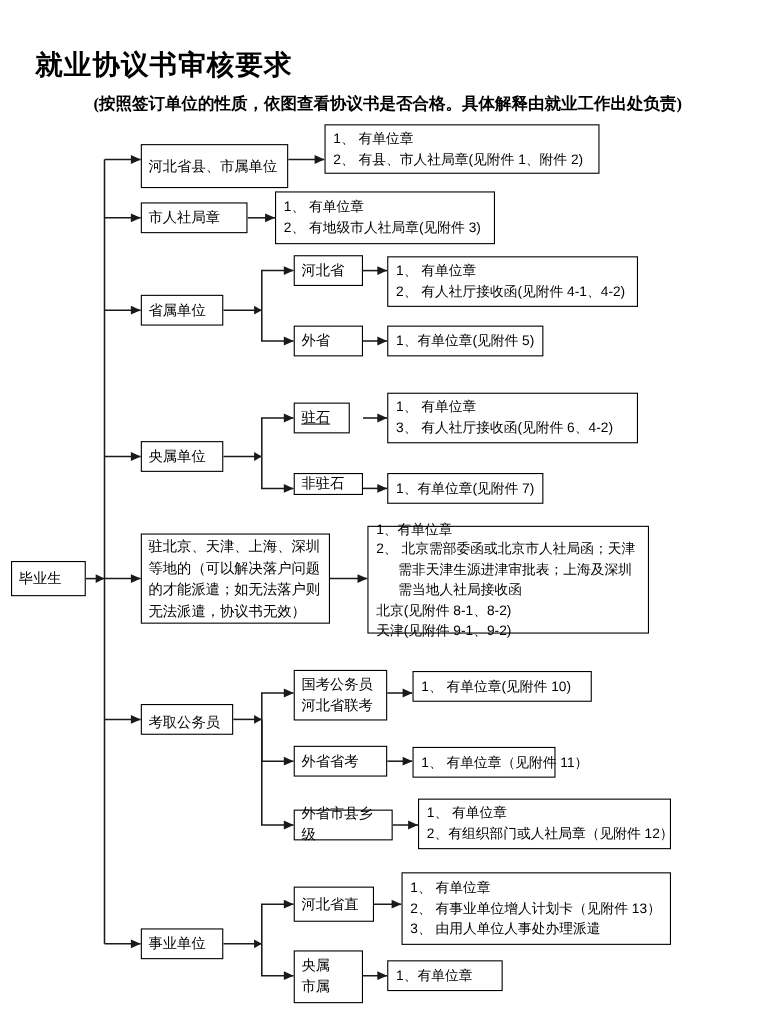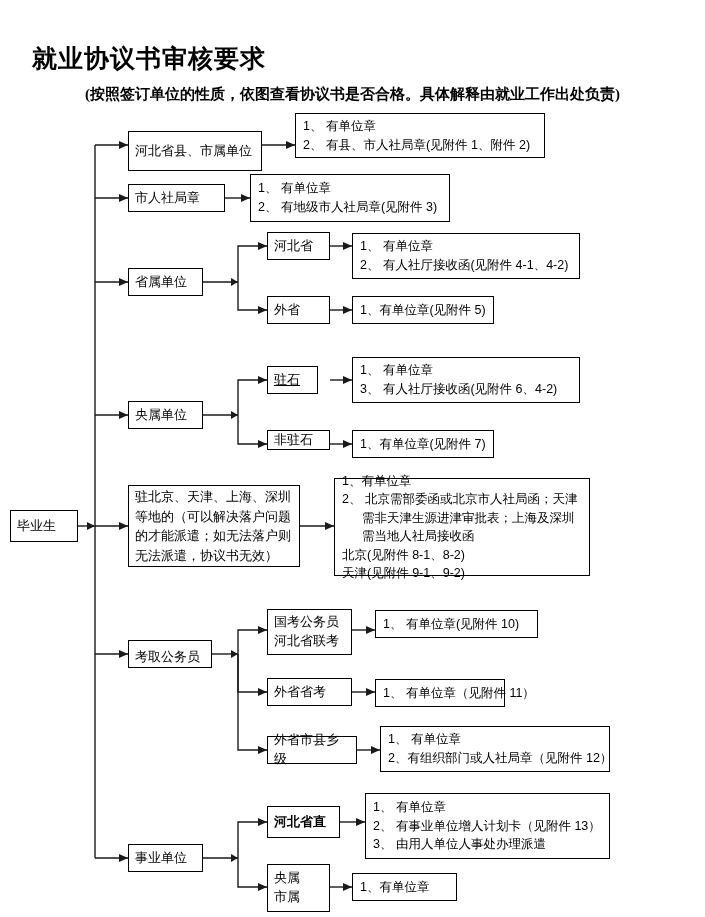--- a/index.html
+++ b/index.html
@@ -278,21 +278,21 @@
   <div class="box detail" style="left:380px; top:726px; width:230px; height:46px;">
     <span class="inner">
       <span class="ln">1、 有单位章</span>
       <span class="ln">2、有组织部门或人社局章（见附件 12）</span>
     </span>
   </div>
 
   <div class="box center" style="left:128px; top:844px; width:75px; height:28px;">
     <span class="inner">事业单位</span>
   </div>
-  <div class="box center" style="left:267px; top:806px; width:73px; height:32px;font-weight:bold;">
+  <div class="box center" style="left:267px; top:806px; width:73px; height:32px;">
     <span class="inner">河北省直</span>
   </div>
   <div class="box detail" style="left:365px; top:793px; width:245px; height:66px;">
     <span class="inner">
       <span class="ln">1、 有单位章</span>
       <span class="ln">2、 有事业单位增人计划卡（见附件 13）</span>
       <span class="ln">3、 由用人单位人事处办理派遣</span>
     </span>
   </div>
   <div class="box" style="left:267px; top:864px; width:63px; height:48px;justify-content:flex-end;">

